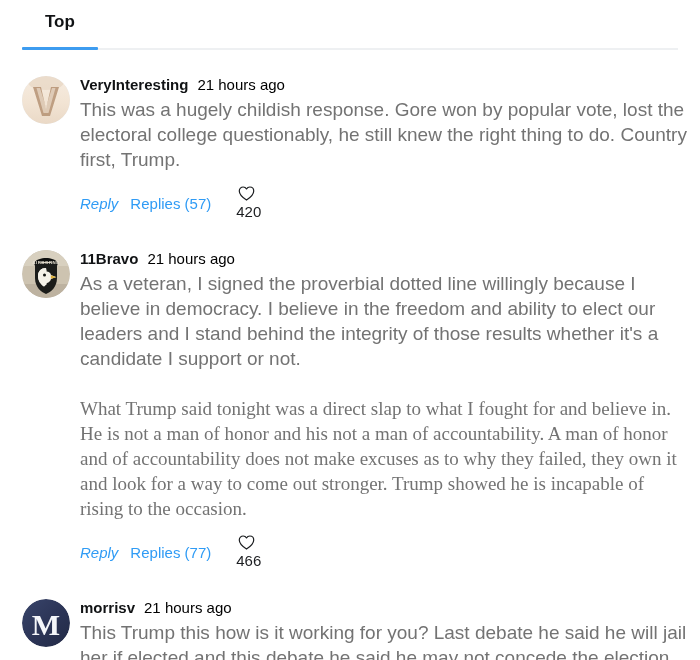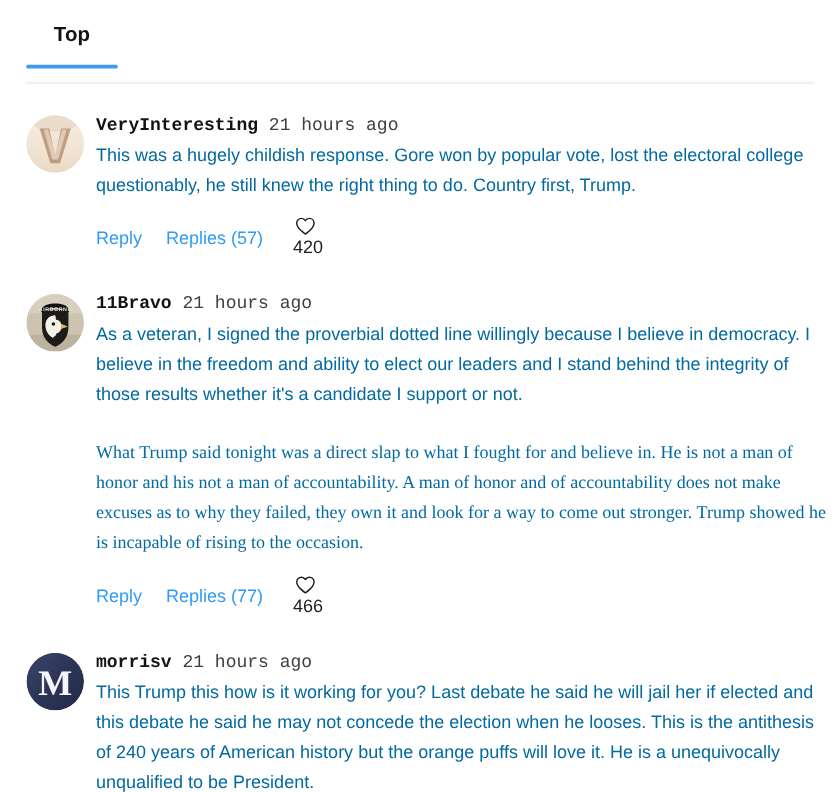--- a/index.html
+++ b/index.html
@@ -11,24 +11,24 @@
     height: 660px;
     background: #ffffff;
     font-family: "Liberation Sans", sans-serif;
     color: #1a1a1a;
     overflow: hidden;
   }
 
   
   .tabbar {
     position: relative;
-    height: 70px;
+    height: 50px;
     padding: 0 22px;
     display: flex;
-    align-items: flex-start;
+    align-items: flex-end;
     box-sizing: border-box;
   }
   .tabbar-rule {
     position: absolute;
     left: 22px;
     right: 22px;
     bottom: 0;
     height: 2px;
     background: #eef0f2;
   }
@@ -93,37 +93,36 @@
     flex: 1 1 auto;
     min-width: 0;
     padding-top: 1px;
   }
 
   .meta {
     display: flex;
     align-items: flex-start;
     line-height: 20px;
     margin-bottom: 2px;
-    font-family: Liberation Mono, monospace;
   }
   .username {
     font-size: 15px;
     font-weight: bold;
     color: #111315;
   }
   .timestamp {
     font-size: 15px;
-    color: #404040;
+    color: #000000;
     margin-left: 9px;
   }
 
   .ctext {
-    font-size: 15px;
+    font-size: 19px;
     line-height: 25px;
-    color: #0369a1;
+    color: #737373;
     max-width: 612px;
   }
   .ctext p {
     margin: 0;
   }
   .ctext p + p {
     margin-top: 25px;
     font-family: Liberation Serif, serif;
   }
 
@@ -132,21 +131,21 @@
     align-items: center;
     margin-top: 13px;
     line-height: 20px;
   }
   .action-link {
     font-size: 15px;
     color: #2f9bf5;
     cursor: pointer;
     text-decoration: none;
   }
-  .action-reply { margin-right: 20px; }
+  .action-reply { margin-right: 12px; font-style: italic; }
   .likes {
     display: flex;
     align-items: center;
     margin-left: 25px;
     cursor: pointer;
     flex-direction: column;
   }
   .heart-icon {
     width: 17px;
     height: 17px;

